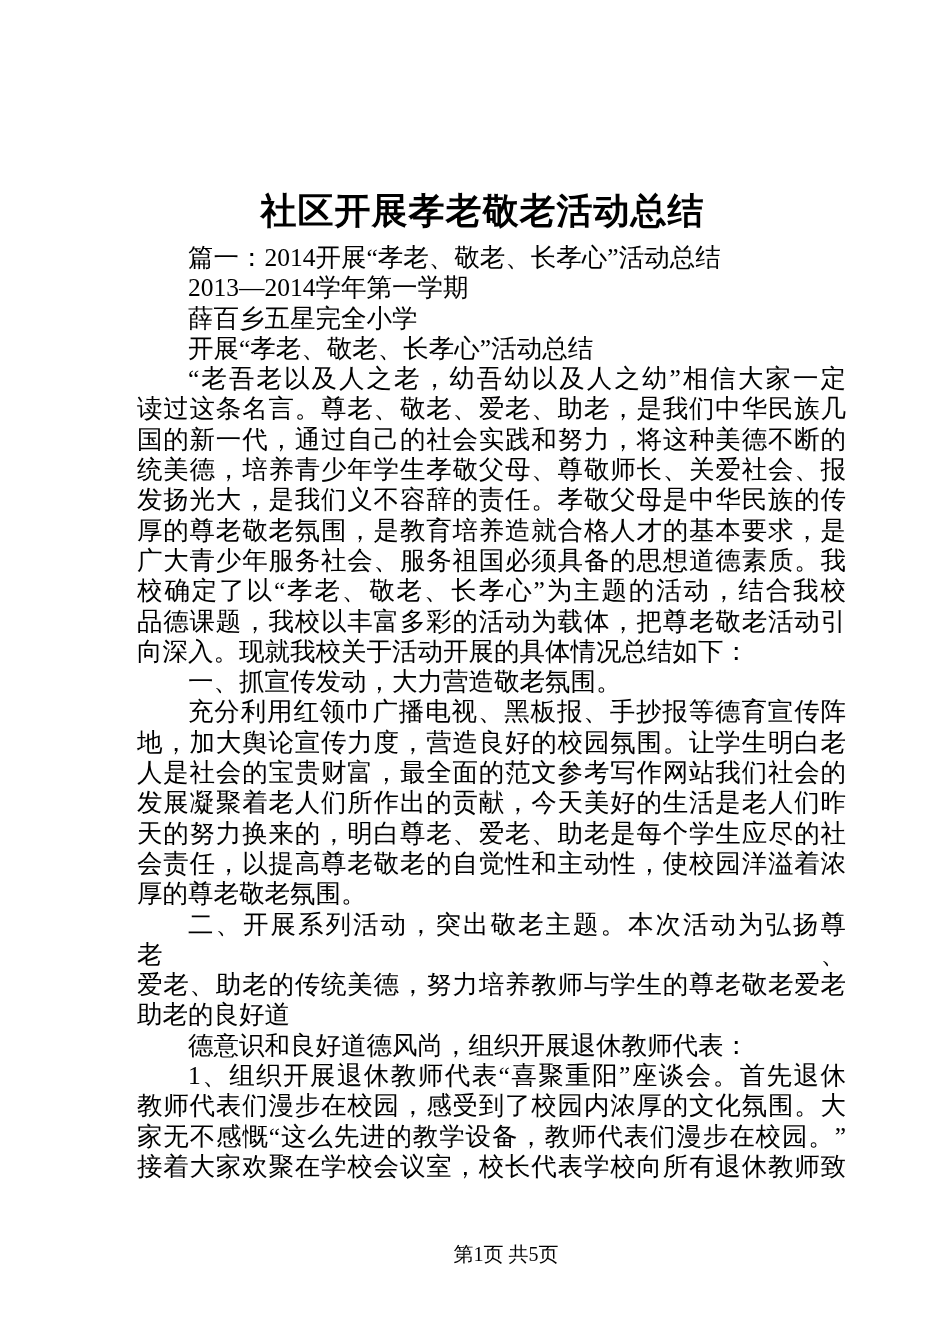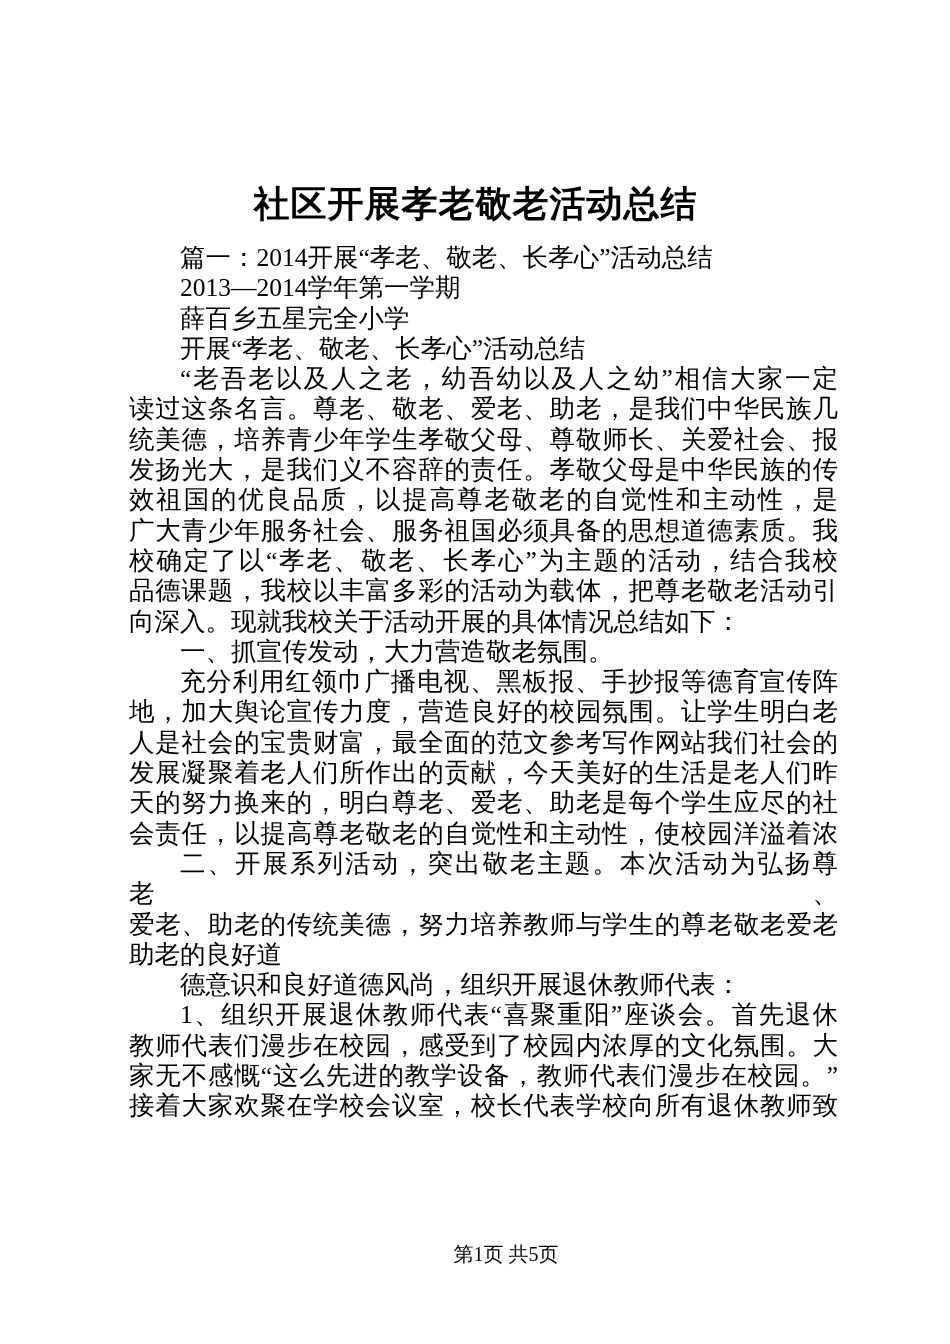--- a/index.html
+++ b/index.html
@@ -13,31 +13,31 @@
     height: 1344px;
     background: #ffffff;
     color: #000000;
     overflow: hidden;
   }
   .doc-title {
     position: absolute;
     left: 121px;
     top: 182px;
     width: 709px;
-    margin: 0;
+    margin: 7px;
     text-align: center;
     font-family: "Liberation Sans", "DejaVu Sans", sans-serif;
     font-weight: 700;
     font-size: 36px;
     line-height: 44px;
     letter-spacing: 1px;
   }
   .doc-body {
     position: absolute;
-    left: 129px;
+    left: 137px;
     top: 243px;
     width: 709px;
     font-family: "Liberation Serif", "DejaVu Serif", serif;
     font-size: 25.5px;
   }
   .line {
     line-height: 30.3px;
     text-align: justify;
     text-align-last: left;
     white-space: normal;
@@ -65,34 +65,36 @@
 <div class="page">
   <h1 class="doc-title">社区开展孝老敬老活动总结</h1>
 
   <div class="doc-body">
       <div class="line indent">篇一：2014开展“孝老、敬老、长孝心”活动总结</div>
       <div class="line indent">2013—2014学年第一学期</div>
       <div class="line indent">薛百乡五星完全小学</div>
       <div class="line indent">开展“孝老、敬老、长孝心”活动总结</div>
       <div class="line indent fill">“老吾老以及人之老，幼吾幼以及人之幼”相信大家一定</div>
       <div class="line fill">读过这条名言。尊老、敬老、爱老、助老，是我们中华民族几</div>
+      <div class="line fill">国的新一代，通过自己的社会实践和努力，将这种美德不断的</div>
       <div class="line fill">统美德，培养青少年学生孝敬父母、尊敬师长、关爱社会、报</div>
       <div class="line fill">发扬光大，是我们义不容辞的责任。孝敬父母是中华民族的传</div>
-      <div class="line fill">效祖国的优良品质，以提高尊老敬老的自觉性和主动性，是</div>
+      <div class="line fill">厚的尊老敬老氛围，是教育培养造就合格人才的基本要求，是</div>
       <div class="line fill">广大青少年服务社会、服务祖国必须具备的思想道德素质。我</div>
       <div class="line fill">校确定了以“孝老、敬老、长孝心”为主题的活动，结合我校</div>
       <div class="line fill">品德课题，我校以丰富多彩的活动为载体，把尊老敬老活动引</div>
       <div class="line">向深入。现就我校关于活动开展的具体情况总结如下：</div>
       <div class="line indent">一、抓宣传发动，大力营造敬老氛围。</div>
       <div class="line indent fill">充分利用红领巾广播电视、黑板报、手抄报等德育宣传阵</div>
       <div class="line fill">地，加大舆论宣传力度，营造良好的校园氛围。让学生明白老</div>
       <div class="line fill">人是社会的宝贵财富，最全面的范文参考写作网站我们社会的</div>
       <div class="line fill">发展凝聚着老人们所作出的贡献，今天美好的生活是老人们昨</div>
       <div class="line fill">天的努力换来的，明白尊老、爱老、助老是每个学生应尽的社</div>
       <div class="line fill">会责任，以提高尊老敬老的自觉性和主动性，使校园洋溢着浓</div>
+      <div class="line">厚的尊老敬老氛围。</div>
       <div class="line indent fill">二、开展系列活动，突出敬老主题。本次活动为弘扬尊老、</div>
       <div class="line fill">爱老、助老的传统美德，努力培养教师与学生的尊老敬老爱老</div>
       <div class="line">助老的良好道</div>
       <div class="line indent">德意识和良好道德风尚，组织开展退休教师代表：</div>
       <div class="line indent fill">1、组织开展退休教师代表“喜聚重阳”座谈会。首先退休</div>
       <div class="line fill">教师代表们漫步在校园，感受到了校园内浓厚的文化氛围。大</div>
       <div class="line fill">家无不感慨“这么先进的教学设备，教师代表们漫步在校园。”</div>
       <div class="line fill">接着大家欢聚在学校会议室，校长代表学校向所有退休教师致</div>
     </div>
 

